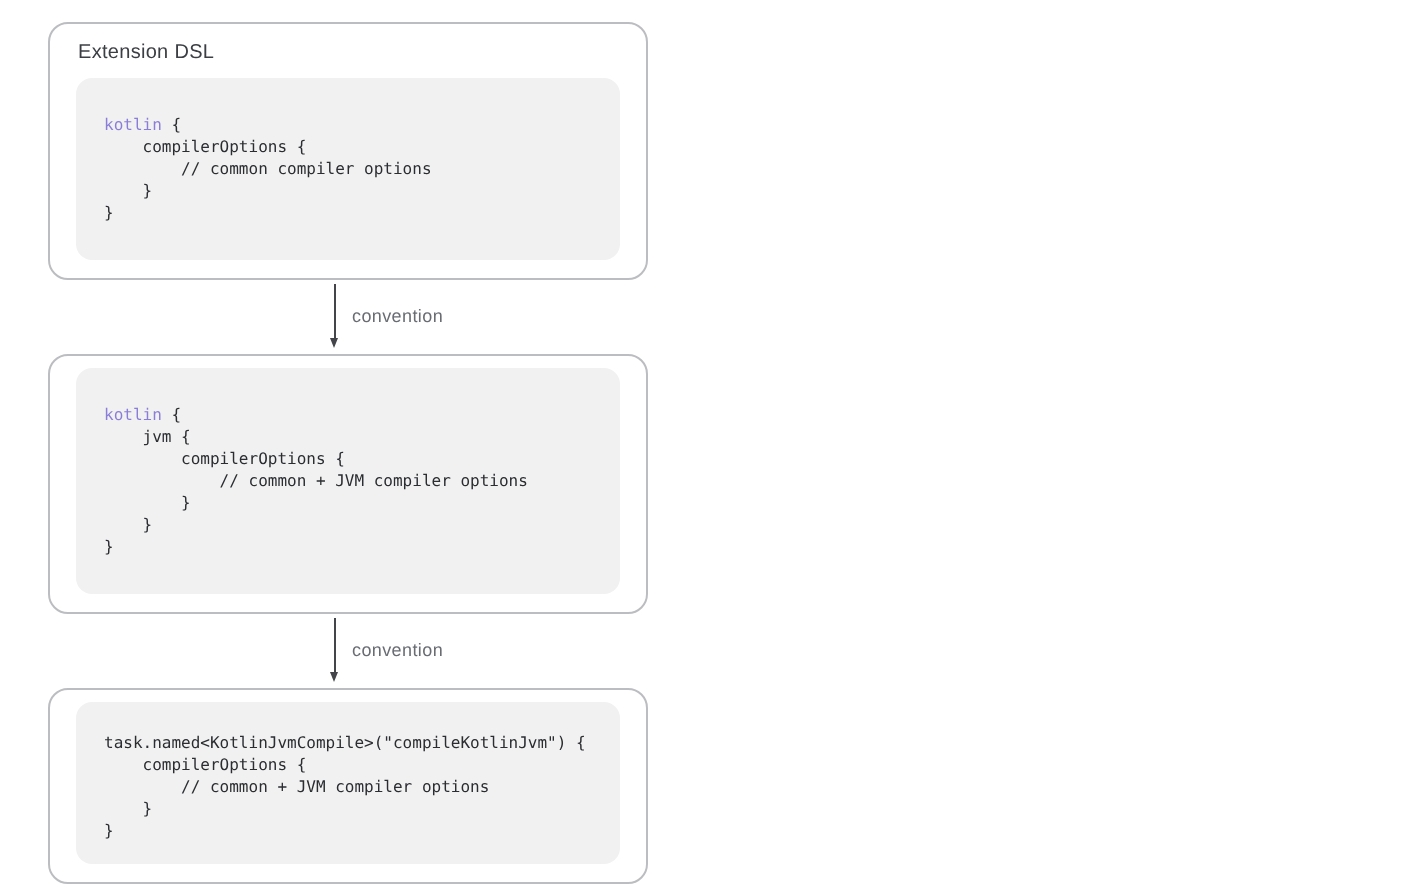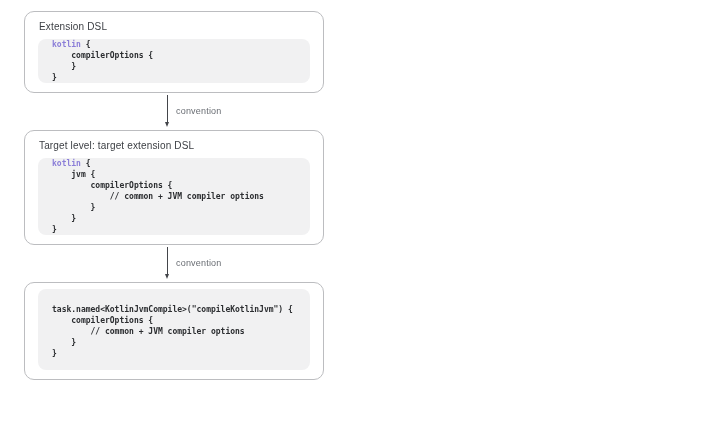--- a/index.html
+++ b/index.html
@@ -30,28 +30,27 @@
     padding: 9px 14px 0 14px;
     font-size: 10px;
     line-height: 12px;
     letter-spacing: 0.15px;
     color: #3b3e43;
   }
   .code-block {
     margin: 6px 13px 9px 13px;
     background: #f1f1f2;
     border-radius: 8px;
-    padding: 0 14px;
+    padding: 18px 14px;
     font-family: "DejaVu Sans Mono", "Liberation Mono", monospace;
     font-size: 8px;
     line-height: 11px;
     color: #2b2d30;
     white-space: pre;
     overflow: hidden;
-    font-weight: bold;
   }
   .code-block.roomy {
     padding-top: 15px;
     padding-bottom: 11px;
   }
   .code-line { white-space: pre; }
   .code-line .keyword { color: #8b7ed8; }
   .connector {
     position: relative;
     height: 37px;
@@ -95,33 +94,32 @@
   }
 </style>
 </head>
 <body>
 
 <div class="canvas">
   <div class="flow">
 
     <div class="node">
       <div class="node-title">Extension DSL</div>
-      <div class="code-block"><div class="code-line"><span class="keyword">kotlin</span><span> {</span></div><div class="code-line"><span>    compilerOptions {</span></div><div class="code-line"><span>    }</span></div><div class="code-line"><span>}</span></div></div>
+      <div class="code-block"><div class="code-line"><span class="keyword">kotlin</span><span> {</span></div><div class="code-line"><span>    compilerOptions {</span></div><div class="code-line"><span>        // common compiler options</span></div><div class="code-line"><span>    }</span></div><div class="code-line"><span>}</span></div></div>
     </div>
 
     <div class="connector">
       <div class="arrow">
         <div class="arrow-line"></div>
         <div class="arrow-head"></div>
       </div>
       <span class="connector-label">convention</span>
     </div>
 
     <div class="node">
-      <div class="node-title">Target level: target extension DSL</div>
       <div class="code-block"><div class="code-line"><span class="keyword">kotlin</span><span> {</span></div><div class="code-line"><span>    jvm {</span></div><div class="code-line"><span>        compilerOptions {</span></div><div class="code-line"><span>            // common + JVM compiler options</span></div><div class="code-line"><span>        }</span></div><div class="code-line"><span>    }</span></div><div class="code-line"><span>}</span></div></div>
     </div>
 
     <div class="connector">
       <div class="arrow">
         <div class="arrow-line"></div>
         <div class="arrow-head"></div>
       </div>
       <span class="connector-label">convention</span>
     </div>

